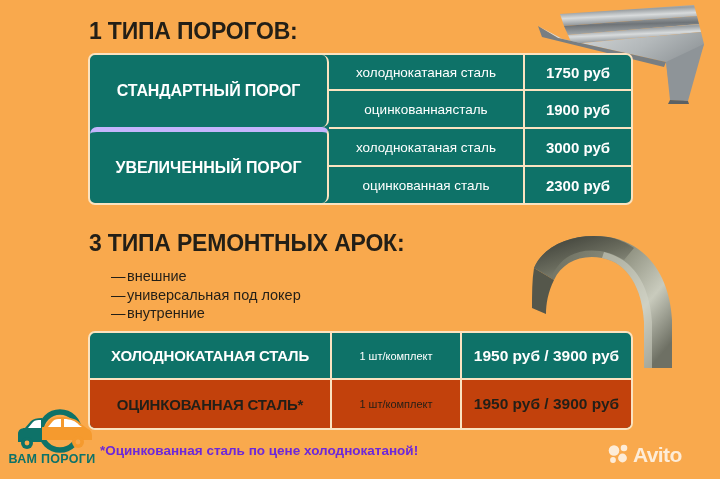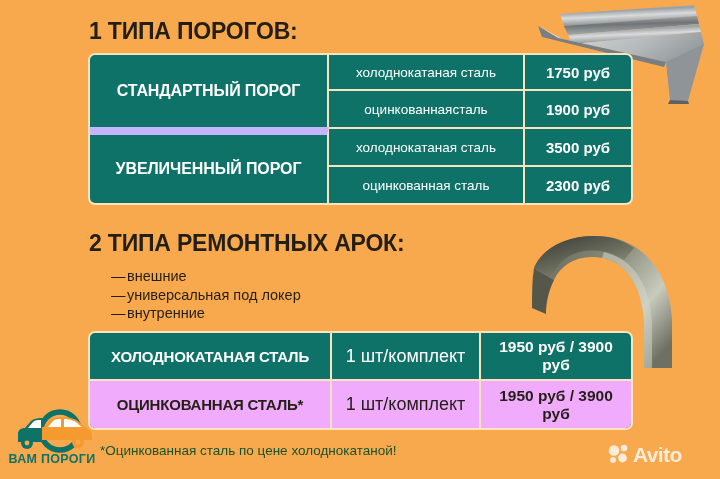--- a/index.html
+++ b/index.html
@@ -107,23 +107,24 @@
     width: 545px;
     height: 152px;
   }
   #sills-table td.rowhead {
     width: 239px;
     font-size: 16px;
     font-weight: bold;
     letter-spacing: -0.1px;
     text-align: center;
     border-right: 2px solid #FBE3C0;
+    border-radius: 7px;
   }
   #sills-table tr.midrow td.rowhead {
-    border-top: 8px solid #c4b5fd;
+    border-top: 5px solid #c4b5fd;
     margin-left: 33px;
   }
   #sills-table td.material {
     width: 196px;
     font-size: 13.5px;
     text-align: center;
     border-right: 2px solid #FBE3C0;
   }
   #sills-table td.price {
     font-size: 15px;
@@ -148,42 +149,42 @@
     border-right: 2px solid #FBE3C0;
   }
   #arches-table td:last-child { border-right: 0; }
   #arches-table td.material {
     width: 242px;
     font-size: 15px;
     font-weight: bold;
     letter-spacing: -0.2px;
   }
   #arches-table td.qty {
-    width: 149px;
-    font-size: 18px;
+    width: 130px;
+    font-size: 11px;
   }
   #arches-table td.price {
     font-size: 15.5px;
     font-weight: bold;
   }
   #arches-table tr.row-galvanized td {
-    background: #f0abfc;
+    background: #c2410c;
     color: #231f17;
     border-right-color: #FBE3C0;
     border-top: 2px solid #FBE3C0;
   }
 
   
   #footnote {
     position: absolute;
     left: 100px;
     top: 443px;
     font-size: 13.5px;
-    font-weight: normal;
-    color: #14532d;
+    font-weight: bold;
+    color: #6d28d9;
     white-space: nowrap;
   }
 
   
   #logo {
     position: absolute;
     left: 8px;
     top: 409px;
     width: 88px;
     height: 58px;
@@ -271,30 +272,30 @@
         <td class="material">холоднокатаная сталь</td>
         <td class="price">1750 руб</td>
       </tr>
       <tr class="hline">
         <td class="material">оцинкованнаясталь</td>
         <td class="price">1900 руб</td>
       </tr>
       <tr class="hline midrow">
         <td class="rowhead" rowspan="2">УВЕЛИЧЕННЫЙ ПОРОГ</td>
         <td class="material">холоднокатаная сталь</td>
-        <td class="price">3500 руб</td>
+        <td class="price">3000 руб</td>
       </tr>
       <tr class="hline">
         <td class="material">оцинкованная сталь</td>
         <td class="price">2300 руб</td>
       </tr>
     </tbody>
   </table>
 
-  <div class="heading" id="heading-arches">2 ТИПА РЕМОНТНЫХ АРОК:</div>
+  <div class="heading" id="heading-arches">3 ТИПА РЕМОНТНЫХ АРОК:</div>
 
   <ul id="arch-types-list">
     <li>
       <span class="dash">—</span><span>внешние</span>
     </li>
     <li>
       <span class="dash">—</span><span>универсальная под локер</span>
     </li>
     <li>
       <span class="dash">—</span><span>внутренние</span>

